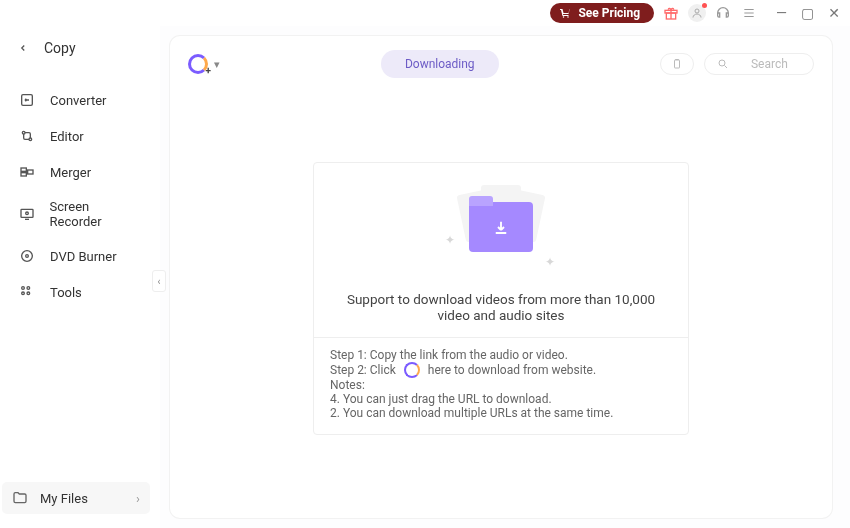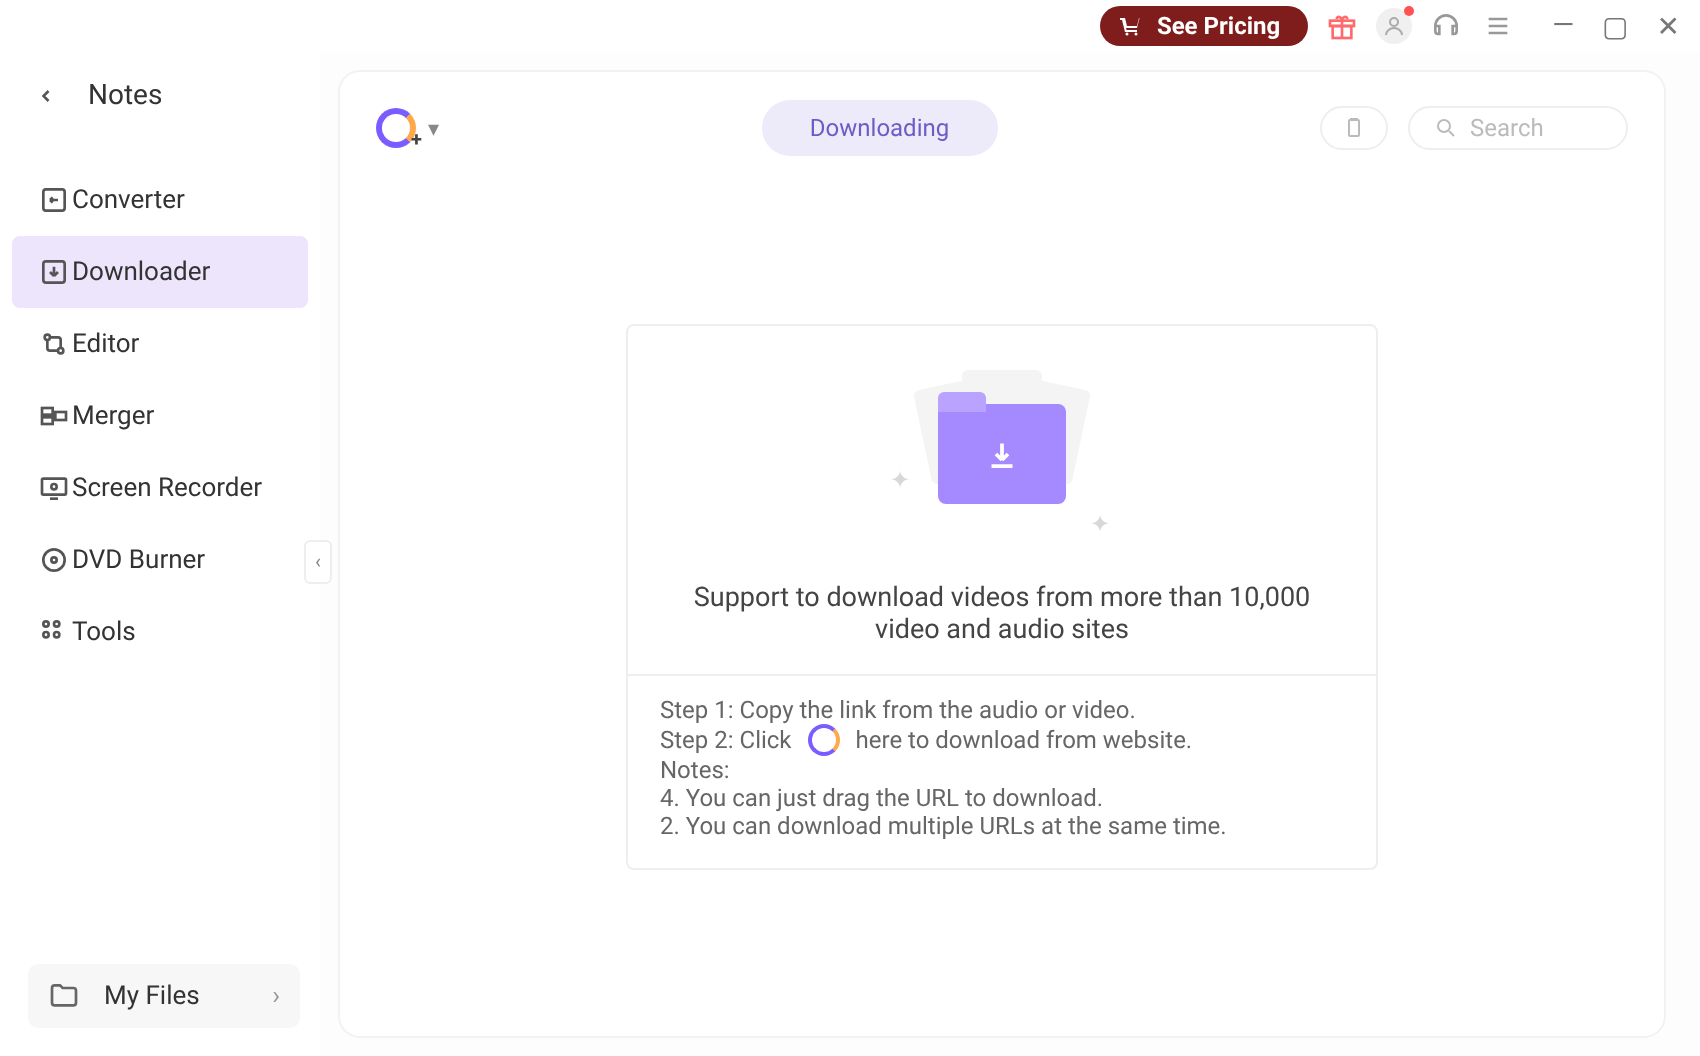--- a/index.html
+++ b/index.html
@@ -10,40 +10,40 @@
 .titlebar-icon.avatar{background:#f0f0f0;border-radius:50%;position:relative}
 .dot{position:absolute;top:-1px;right:-1px;width:5px;height:5px;background:#ff5252;border-radius:50%}
 .win-controls{display:flex;gap:14px;margin-left:10px}
 .win-controls span{font-size:14px;color:#777;cursor:pointer}
 .layout{display:flex;height:calc(100% - 26px)}
 .sidebar{width:160px;background:#fff;padding-top:6px;position:relative}
 .home-row{display:flex;align-items:center;gap:16px;padding:8px 18px;cursor:pointer}
 .back-icon{font-size:14px;color:#555}
 .home-label{font-size:14px;color:#333}
 .nav{margin-top:18px}
-.nav-item{display:flex;align-items:center;padding:9px 18px;cursor:pointer;font-size:13px;color:#333}
+.nav-item{display:flex;align-items:center;gap:14px;padding:9px 18px;cursor:pointer;font-size:13px;color:#333}
 .nav-item.active{background:#ece5fc;color:#333;border-radius:4px;margin:0 6px;padding:9px 12px}
 .nav-icon{width:18px;height:18px;display:flex;align-items:center;justify-content:center;color:#555}
-.my-files{position:absolute;bottom:14px;left:14px;right:10px;display:flex;align-items:center;gap:12px;padding:8px 10px;background:#f7f7f7;border-radius:5px;font-size:13px;color:#333;cursor:pointer}
+.my-files{position:absolute;bottom:14px;left:2px;right:10px;display:flex;align-items:center;gap:12px;padding:8px 10px;background:#f7f7f7;border-radius:5px;font-size:13px;color:#333;cursor:pointer}
 .my-files .chev{margin-left:auto;color:#999}
 .collapse-handle{position:absolute;left:152px;top:270px;width:14px;height:22px;background:#fff;border:1px solid #eee;border-radius:3px;display:flex;align-items:center;justify-content:center;font-size:10px;color:#888;cursor:pointer;z-index:10}
 .main{flex:1;background:#fdfdfe;padding:10px 18px 10px 10px}
 .panel{background:#fff;border-radius:10px;height:100%;box-shadow:0 0 0 1px #f2f2f2;display:flex;flex-direction:column}
 .panel-header{display:flex;align-items:center;padding:14px 18px;gap:14px}
 .logo-btn{display:flex;align-items:center;gap:6px;cursor:pointer}
 .logo-circle{width:20px;height:20px;border-radius:50%;position:relative}
 .logo-circle::before{content:"";position:absolute;inset:0;border:3px solid #7b5cff;border-radius:50%;border-right-color:#ffa94c}
 .logo-plus{position:absolute;bottom:-2px;right:-3px;font-size:10px;color:#444;font-weight:bold}
 .caret{color:#888;font-size:11px}
 .tabs{display:flex;background:#edeaf9;border-radius:16px;padding:2px;margin:0 auto}
 .tab{padding:5px 22px;border-radius:14px;font-size:12px;color:#6d5cc6;cursor:pointer}
 .tab.active{background:#fff;color:#333;box-shadow:0 1px 2px rgba(0,0,0,0.08)}
 .right-controls{display:flex;align-items:center;gap:10px}
 .paste-btn{width:34px;height:22px;border:1px solid #eee;border-radius:12px;display:flex;align-items:center;justify-content:center;color:#bbb;font-size:12px;cursor:pointer}
-.search-box{display:flex;align-items:center;border:1px solid #eee;border-radius:14px;padding:3px 12px;width:110px;gap:6px}
+.search-box{display:flex;align-items:center;border:1px solid #eee;border-radius:14px;padding:3px 12px;width:110px;gap:22px}
 .search-box input{border:none;outline:none;font-size:12px;width:100%;color:#333}
 .search-box input::placeholder{color:#bbb}
 .content{flex:1;display:flex;align-items:flex-start;justify-content:center;padding-top:70px}
 .card{width:376px;border:1px solid #eee;border-radius:4px}
 .illus{height:100px;display:flex;align-items:center;justify-content:center;position:relative;margin-top:14px}
 .papers{position:absolute;width:80px;height:60px;top:8px}
 .paper{position:absolute;width:40px;height:48px;background:#f4f4f4;border-radius:3px}
 .p1{left:0;top:6px;transform:rotate(-12deg)}
 .p2{right:0;top:6px;transform:rotate(12deg)}
 .p3{left:20px;top:0}
@@ -106,40 +106,31 @@
 </div>
 
 <div class="layout">
   <div class="sidebar">
     <div class="home-row">
       <span class="back-icon">
         <svg width="10" height="10" viewBox="0 0 24 24" fill="none" stroke="#555" stroke-width="3">
             <path d="M15 18l-6-6 6-6"></path>
           </svg>
       </span>
-      <span class="home-label">Notes</span>
+      <span class="home-label">Copy</span>
     </div>
     <div class="nav">
       <div class="nav-item">
         <span class="nav-icon">
             <svg width="16" height="16" viewBox="0 0 24 24" fill="none" stroke="currentColor" stroke-width="2">
               <rect x="4" y="4" width="16" height="16" rx="2"></rect>
               <path d="M9 12h6m-6 0l2-2m-2 2l2 2"></path>
             </svg>
           </span>
         <span>Converter</span>
-      </div>
-      <div class="nav-item active">
-        <span class="nav-icon">
-            <svg width="16" height="16" viewBox="0 0 24 24" fill="none" stroke="currentColor" stroke-width="2">
-              <rect x="4" y="4" width="16" height="16" rx="2"></rect>
-              <path d="M12 8v7m0 0l-3-3m3 3l3-3"></path>
-            </svg>
-          </span>
-        <span>Downloader</span>
       </div>
       <div class="nav-item">
         <span class="nav-icon">
             <svg width="16" height="16" viewBox="0 0 24 24" fill="none" stroke="currentColor" stroke-width="2">
               <circle cx="7" cy="7" r="2"></circle>
               <circle cx="17" cy="17" r="2"></circle>
               <path d="M7 9v6a2 2 0 002 2h6M17 15V9a2 2 0 00-2-2H9"></path>
             </svg>
           </span>
         <span>Editor</span>

